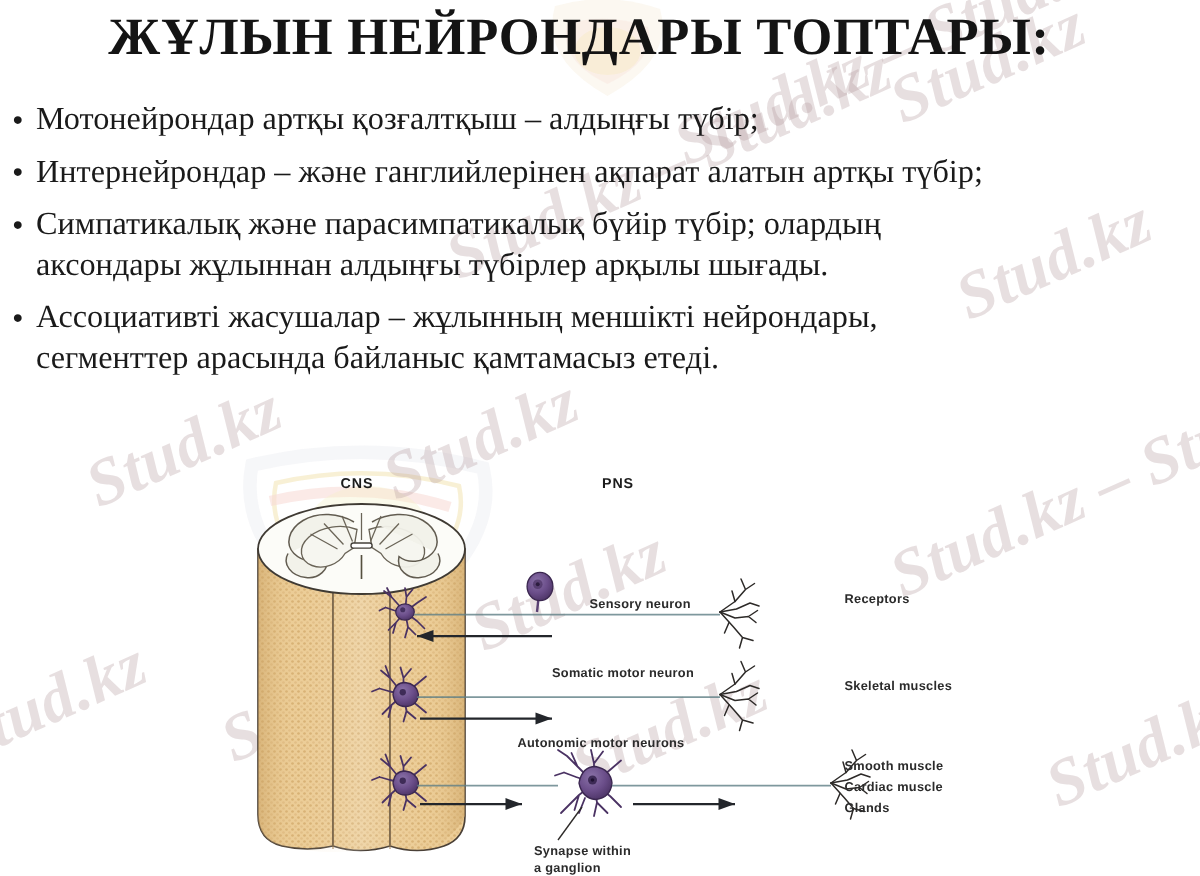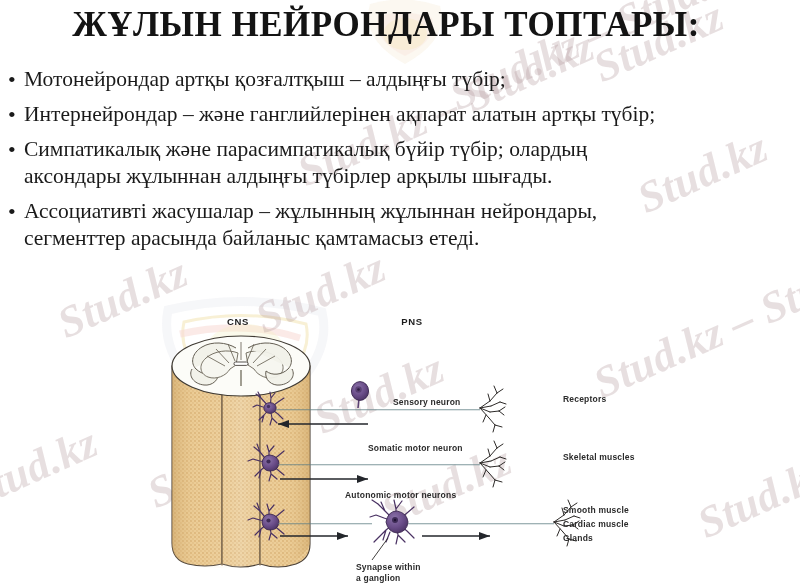--- a/index.html
+++ b/index.html
@@ -129,21 +129,21 @@
   </div>
 
   <div class="bullet-item">
     <span class="bullet-dot">•</span>
     <span class="bullet-text">Симпатикалық және парасимпатикалық бүйір  түбір; олардың
 аксондары жұлыннан алдыңғы түбірлер арқылы шығады.</span>
   </div>
 
   <div class="bullet-item">
     <span class="bullet-dot">•</span>
-    <span class="bullet-text">Ассоциативті жасушалар – жұлынның жұлыннан нейрондары,
+    <span class="bullet-text">Ассоциативті жасушалар – жұлынның меншікті нейрондары,
 сегменттер арасында байланыс қамтамасыз етеді.</span>
   </div>
 
 </div>
 
 <div id="diagram">
 <svg width="650" height="284" viewBox="0 0 650 284" xmlns="http://www.w3.org/2000/svg">
   <defs>
     <pattern id="cordTex" width="4" height="4" patternUnits="userSpaceOnUse">
       <rect width="4" height="4" fill="#e9c88f"></rect>

